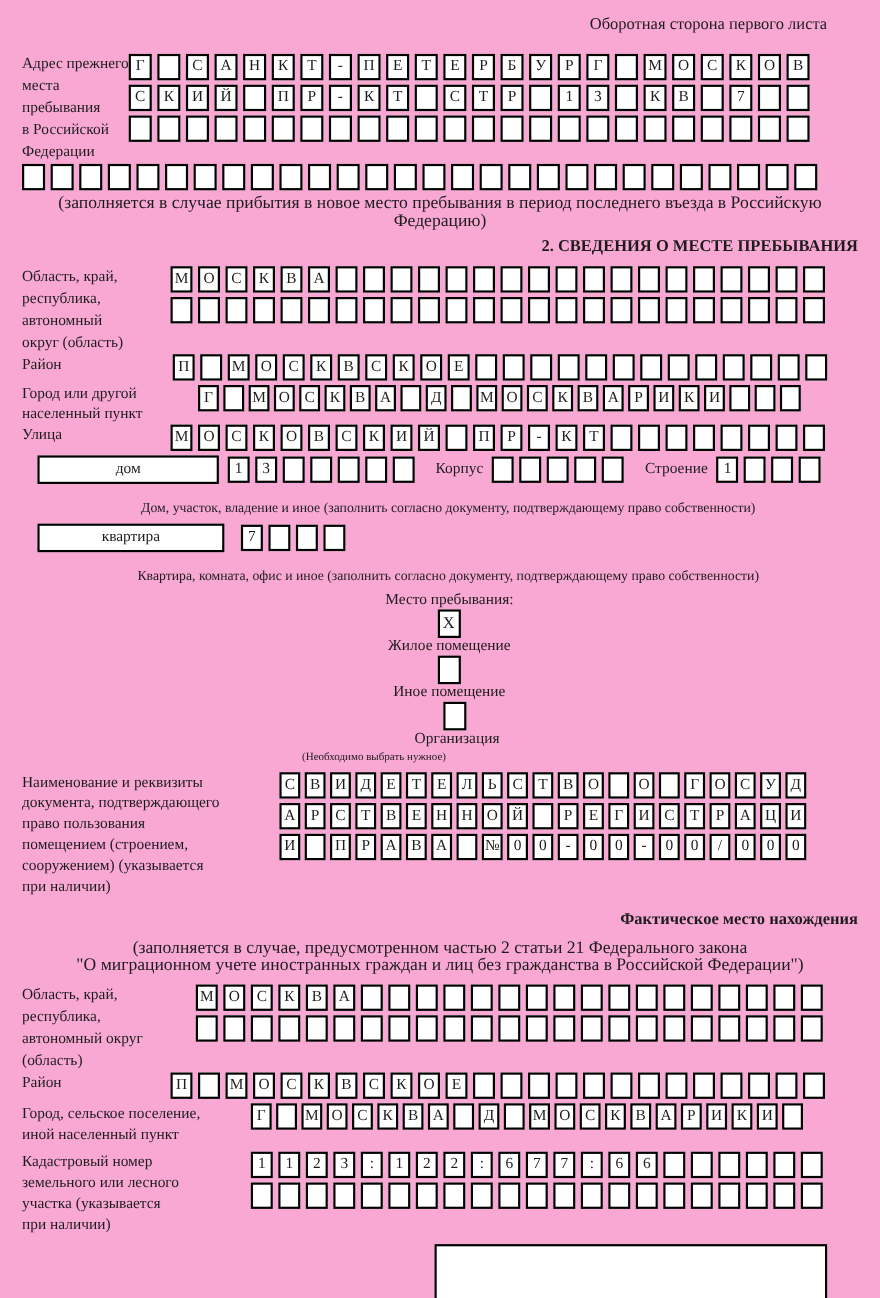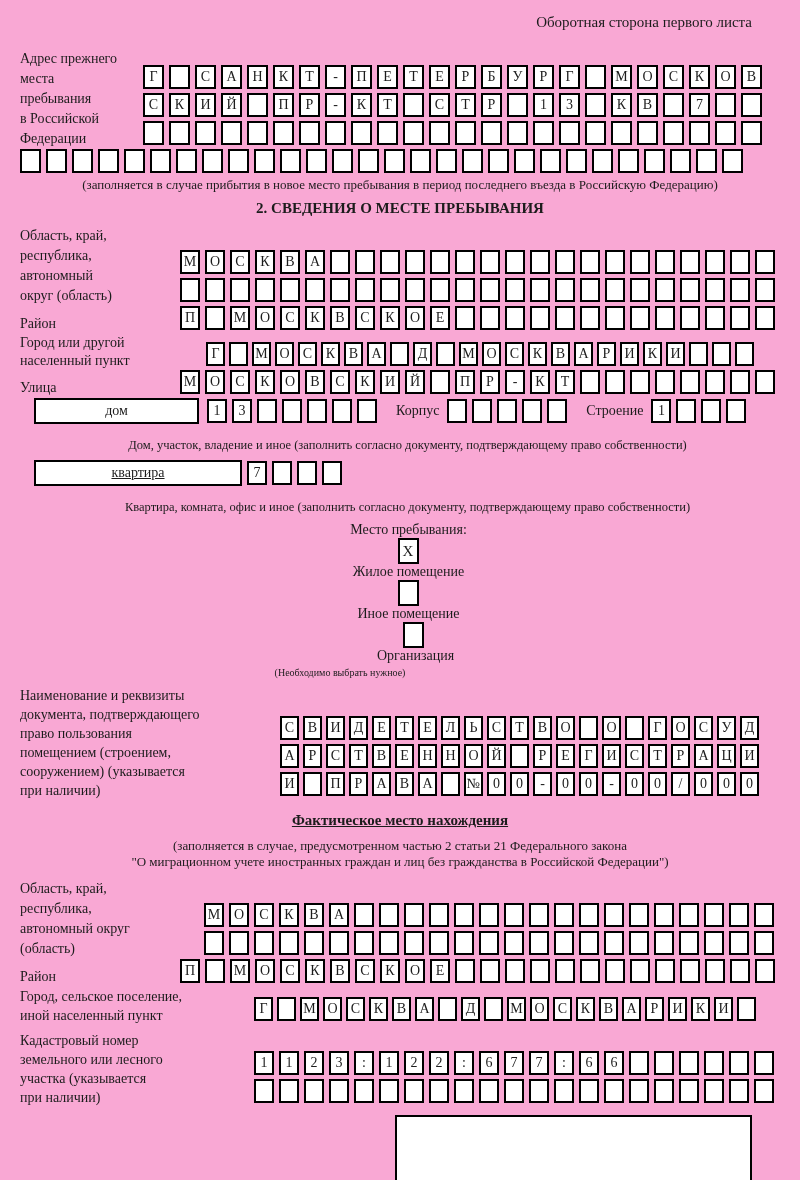--- a/index.html
+++ b/index.html
@@ -2,42 +2,42 @@
 <html><head>
 <meta charset="utf-8">
 <style>
   html,body{margin:0;padding:0;background:#fff;}
   .page{
     position:relative; width:800px; height:1180px; box-sizing:border-box;
     padding:14px 20px 0 20px; background:#f9a8d4; color:#1c1c1c;
     font-family:"Liberation Serif","DejaVu Serif",serif; overflow:hidden;
   }
   .header-note{text-align:right; font-size:15px; margin:0 28px 18px 0;}
-  .row{display:flex; align-items:flex-end;gap:26px;}
+  .row{display:flex; align-items:flex-start;}
   .lbl{font-size:14px; line-height:20px;}
   .w97{width:97px;}  .w135{width:135px;} .w137{width:137px;}
   .w160{width:160px; line-height:18px;} .w158{width:158px;}
   .w208{width:208px; line-height:19px;} .w234{width:234px; line-height:19px;}
   .cellrow{height:24px; margin-bottom:4px; white-space:nowrap;}
   .cell{
     display:inline-block; box-sizing:border-box; width:20px; height:24px;
     border:2px solid #000; margin-right:5px; text-align:center;
     font-size:14px; line-height:20px; vertical-align:top; background:#fff;
   }
   .p26 .cell{width:21px;}
   .tight .cell{width:19px; margin-right:4px;}
-  .caption{font-size:13px; text-align:center; margin:2px 0 7px 0; line-height:16px;}
+  .caption{font-size:16px; text-align:center; margin:2px 0 7px 0; line-height:16px;}
   .caption-left{font-size:12.5px; text-align:center; margin:13px 0 7px 15px; line-height:16px;}
-  .sec-title{font-size:15px; font-weight:bold; text-align:center; margin:3px 0 9px 0;}
+  .sec-title{font-size:15px; font-weight:bold; text-align:right; margin:3px 0 9px 0;}
   .fieldbox{
     box-sizing:border-box; height:26px; border:2px solid #000; text-align:center;
     font-size:14px; line-height:22px; background:#fff; flex:none;
   }
   .dom-box{width:165px; margin-right:8px;}
-  .kv-box{width:208px; margin-right:5px;text-decoration:underline;}
+  .kv-box{width:170px; margin-right:15px;}
   .flexline{display:flex; align-items:center; margin-left:14px; margin-bottom:2px;}
   .flexline .cellrow{margin-bottom:0;}
   .mid-lbl{font-size:14px; margin:0 8px 0 14px; flex:none;}
   .mesto-row{display:flex; align-items:center; margin:5px 0 3px 17px; font-size:14px;flex-direction:column;}
   .checkbox{
     display:inline-block; box-sizing:border-box; width:21px; height:26px;
     border:2px solid #000; text-align:center; font-size:15px; line-height:22px;
     margin:0 9px 0 8px; flex:none; background:#fff;
   }
   .note-center{font-size:10px; text-align:center; width:640px; margin:0 0 8px 0;}
@@ -119,21 +119,21 @@
 
   <div class="row mb10">
     <div class="lbl w234">Наименование и реквизиты<br>документа, подтверждающего<br>право пользования<br>помещением (строением,<br>сооружением) (указывается<br>при наличии)</div>
     <div>
       <div class="cellrow tight"><span class="cell">С</span><span class="cell">В</span><span class="cell">И</span><span class="cell">Д</span><span class="cell">Е</span><span class="cell">Т</span><span class="cell">Е</span><span class="cell">Л</span><span class="cell">Ь</span><span class="cell">С</span><span class="cell">Т</span><span class="cell">В</span><span class="cell">О</span><span class="cell"></span><span class="cell">О</span><span class="cell"></span><span class="cell">Г</span><span class="cell">О</span><span class="cell">С</span><span class="cell">У</span><span class="cell">Д</span></div>
       <div class="cellrow tight"><span class="cell">А</span><span class="cell">Р</span><span class="cell">С</span><span class="cell">Т</span><span class="cell">В</span><span class="cell">Е</span><span class="cell">Н</span><span class="cell">Н</span><span class="cell">О</span><span class="cell">Й</span><span class="cell"></span><span class="cell">Р</span><span class="cell">Е</span><span class="cell">Г</span><span class="cell">И</span><span class="cell">С</span><span class="cell">Т</span><span class="cell">Р</span><span class="cell">А</span><span class="cell">Ц</span><span class="cell">И</span></div>
       <div class="cellrow tight"><span class="cell">И</span><span class="cell"></span><span class="cell">П</span><span class="cell">Р</span><span class="cell">А</span><span class="cell">В</span><span class="cell">А</span><span class="cell"></span><span class="cell">№</span><span class="cell">0</span><span class="cell">0</span><span class="cell">-</span><span class="cell">0</span><span class="cell">0</span><span class="cell">-</span><span class="cell">0</span><span class="cell">0</span><span class="cell">/</span><span class="cell">0</span><span class="cell">0</span><span class="cell">0</span></div>
     </div>
   </div>
 
-  <div class="sec-title" style="margin-top:12px;text-decoration:underline;">Фактическое место нахождения</div>
+  <div class="sec-title" style="margin-top:12px;">Фактическое место нахождения</div>
   <div class="caption" style="margin-bottom:9px;">(заполняется в случае, предусмотренном частью 2 статьи 21 Федерального закона<br>"О миграционном учете иностранных граждан и лиц без гражданства в Российской Федерации")</div>
 
   <div class="row">
     <div class="lbl w158">Область, край,<br>республика,<br>автономный округ<br>(область)</div>
     <div>
       <div class="cellrow"><span class="cell">М</span><span class="cell">О</span><span class="cell">С</span><span class="cell">К</span><span class="cell">В</span><span class="cell">А</span><span class="cell"></span><span class="cell"></span><span class="cell"></span><span class="cell"></span><span class="cell"></span><span class="cell"></span><span class="cell"></span><span class="cell"></span><span class="cell"></span><span class="cell"></span><span class="cell"></span><span class="cell"></span><span class="cell"></span><span class="cell"></span><span class="cell"></span><span class="cell"></span><span class="cell"></span></div>
       <div class="cellrow"><span class="cell"></span><span class="cell"></span><span class="cell"></span><span class="cell"></span><span class="cell"></span><span class="cell"></span><span class="cell"></span><span class="cell"></span><span class="cell"></span><span class="cell"></span><span class="cell"></span><span class="cell"></span><span class="cell"></span><span class="cell"></span><span class="cell"></span><span class="cell"></span><span class="cell"></span><span class="cell"></span><span class="cell"></span><span class="cell"></span><span class="cell"></span><span class="cell"></span><span class="cell"></span></div>
     </div>
   </div>
 

